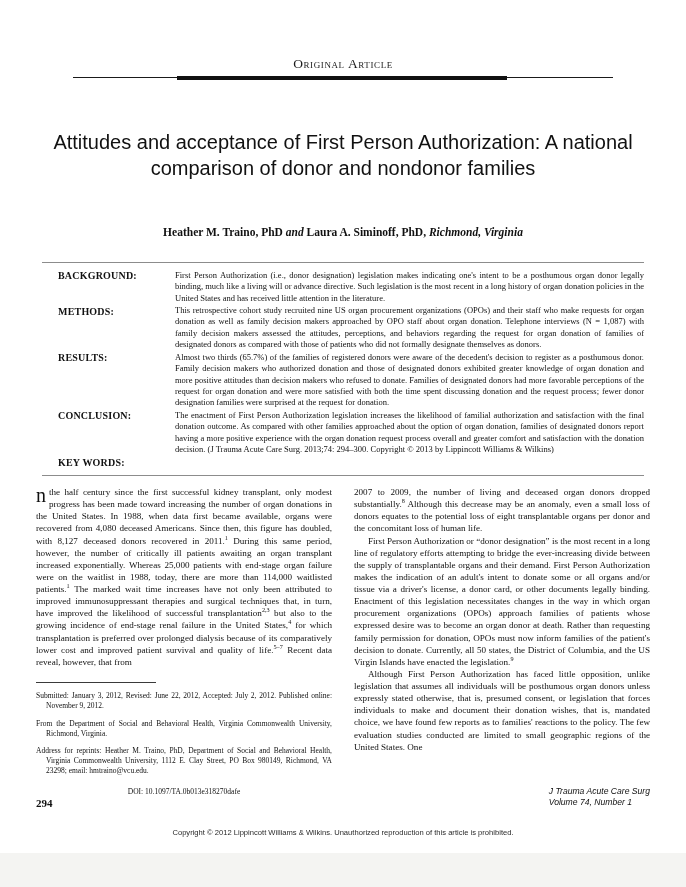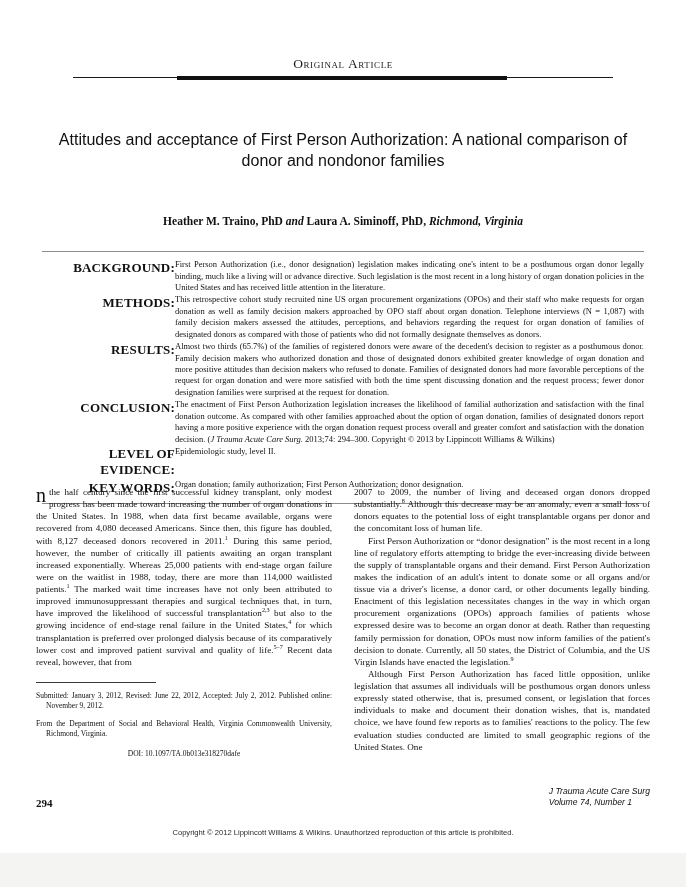--- a/index.html
+++ b/index.html
@@ -52,21 +52,21 @@
     top: 0;
     height: 4px;
     background: #111;
   }
 
   
   .article-title {
     margin: 50px 48px 0;
     text-align: center;
     font-family: "Liberation Sans", "DejaVu Sans", sans-serif;
-    font-size: 16px;
+    font-size: 20px;
     font-weight: 400;
     line-height: 1.32;
     color: #111;
   }
 
   
   .byline {
     margin: 44px 0 0;
     text-align: center;
     font-size: 11.5px;
@@ -84,40 +84,39 @@
     padding: 7px 0 6px;
   }
   .abs-row {
     display: flex;
     align-items: flex-start;
     margin-bottom: 1px;
   }
   .abs-label {
     width: 133px;
     flex: 0 0 133px;
-    font-size: 13px;
+    font-size: 10px;
     font-weight: bold;
     font-variant: small-caps;
     letter-spacing: 0.2px;
     text-transform: uppercase;
     padding-top: 0.5px;
     padding-left: 16px;
     box-sizing: border-box;
     color: #111;
-    text-align: right;
   }
   .abs-text {
     flex: 1 1 auto;
     font-size: 8.5px;
     line-height: 1.345;
     text-align: justify;
     color: #111;
     hyphens: none;
   }
-  .abs-text .jrnl { font-style: italic; }
+  .abs-text .jrnl { }
   sup { font-size: 0.68em; vertical-align: super; line-height: 0; }
 
   
   .body-area {
     position: absolute;
     left: 36px;
     right: 36px;
     top: 486px;
     bottom: 70px;
   }
@@ -245,43 +244,39 @@
       </div>
     </div>
 
     <div class="abs-row">
       <div class="abs-label">Conclusion:</div>
       <div class="abs-text">
         <span>The enactment of First Person Authorization legislation increases the likelihood of familial authorization and satisfaction with the final donation outcome. As compared with other families approached about the option of organ donation, families of designated donors report having a more positive experience with the organ donation request process overall and greater comfort and satisfaction with the donation decision. (</span><span class="jrnl">J Trauma Acute Care Surg.</span><span> 2013;74: 294–300. Copyright © 2013 by Lippincott Williams &amp; Wilkins)</span>
       </div>
     </div>
 
-    <div class="abs-row">
-      <div class="abs-label">Level of Evidence:</div>
-      <div class="abs-text">Epidemiologic study, level II.</div>
-    </div>
 
     <div class="abs-row">
       <div class="abs-label">Key Words:</div>
-      <div class="abs-text">Organ donation; family authorization; First Person Authorization; donor designation.</div>
     </div>
 
   </div>
 
   <div class="body-area">
     <div class="columns">
 
       <div class="col">
         <p class="dropcap-para"><span>n the half century since the first successful kidney transplant, only modest progress has been made toward increasing the number of organ donations in the United States. In 1988, when data first became available, organs were recovered from 4,080 deceased Americans. Since then, this figure has doubled, with 8,127 deceased donors recovered in 2011.</span><sup>1</sup><span> During this same period, however, the number of critically ill patients awaiting an organ transplant increased exponentially. Whereas 25,000 patients with end-stage organ failure were on the waitlist in 1988, today, there are more than 114,000 waitlisted patients.</span><sup>1</sup><span> The marked wait time increases have not only been attributed to improved immunosuppressant therapies and surgical techniques that, in turn, have improved the likelihood of successful transplantation</span><sup>2,3</sup><span> but also to the growing incidence of end-stage renal failure in the United States,</span><sup>4</sup><span> for which transplantation is preferred over prolonged dialysis because of its comparatively lower cost and improved patient survival and quality of life.</span><sup>5–7</sup><span> Recent data reveal, however, that from</span></p>
 
         <div class="foot-rule"></div>
 
         <div class="footnotes">
           <p>Submitted: January 3, 2012, Revised: June 22, 2012, Accepted: July 2, 2012. Published online: November 9, 2012.</p>
           <p>From the Department of Social and Behavioral Health, Virginia Commonwealth University, Richmond, Virginia.</p>
+          <p>Address for reprints: Heather M. Traino, PhD, Department of Social and Behavioral Health, Virginia Commonwealth University, 1112 E. Clay Street, PO Box 980149, Richmond, VA 23298; email: hmtraino@vcu.edu.</p>
           <p class="doi">DOI: 10.1097/TA.0b013e318270dafe</p>
         </div>
       </div>
 
       <div class="col">
         <p><span>2007 to 2009, the number of living and deceased organ donors dropped substantially.</span><sup>8</sup><span> Although this decrease may be an anomaly, even a small loss of donors equates to the potential loss of eight transplantable organs per donor and the concomitant loss of human life.</span></p>
         <p class="indent"><span>First Person Authorization or “donor designation” is the most recent in a long line of regulatory efforts attempting to bridge the ever-increasing divide between the supply of transplantable organs and their demand. First Person Authorization makes the indication of an adult's intent to donate some or all organs and/or tissue via a driver's license, a donor card, or other documents legally binding. Enactment of this legislation necessitates changes in the way in which organ procurement organizations (OPOs) approach families of patients whose expressed desire was to become an organ donor at death. Rather than requesting family permission for donation, OPOs must now inform families of the patient's decision to donate. Currently, all 50 states, the District of Columbia, and the US Virgin Islands have enacted the legislation.</span><sup>9</sup></p>
         <p class="indent">Although First Person Authorization has faced little opposition, unlike legislation that assumes all individuals will be posthumous organ donors unless expressly stated otherwise, that is, presumed consent, or legislation that forces individuals to make and document their donation wishes, that is, mandated choice, we have found few reports as to families' reactions to the policy. The few evaluation studies conducted are limited to small geographic regions of the United States. One</p>
       </div>
 

